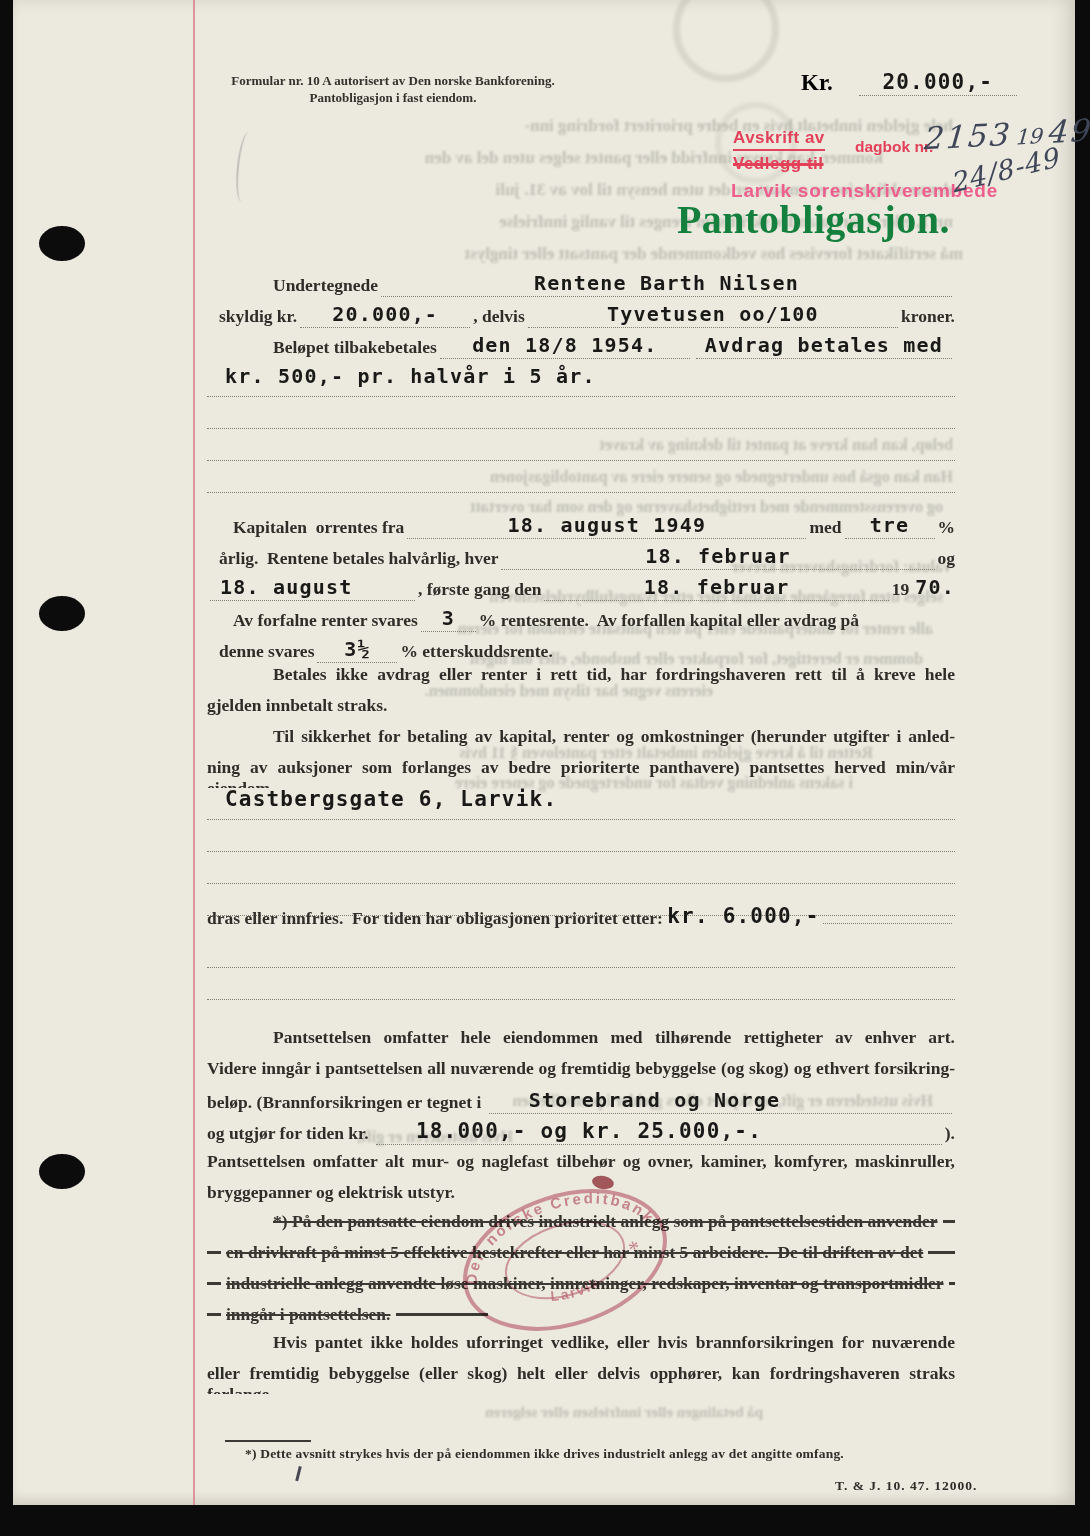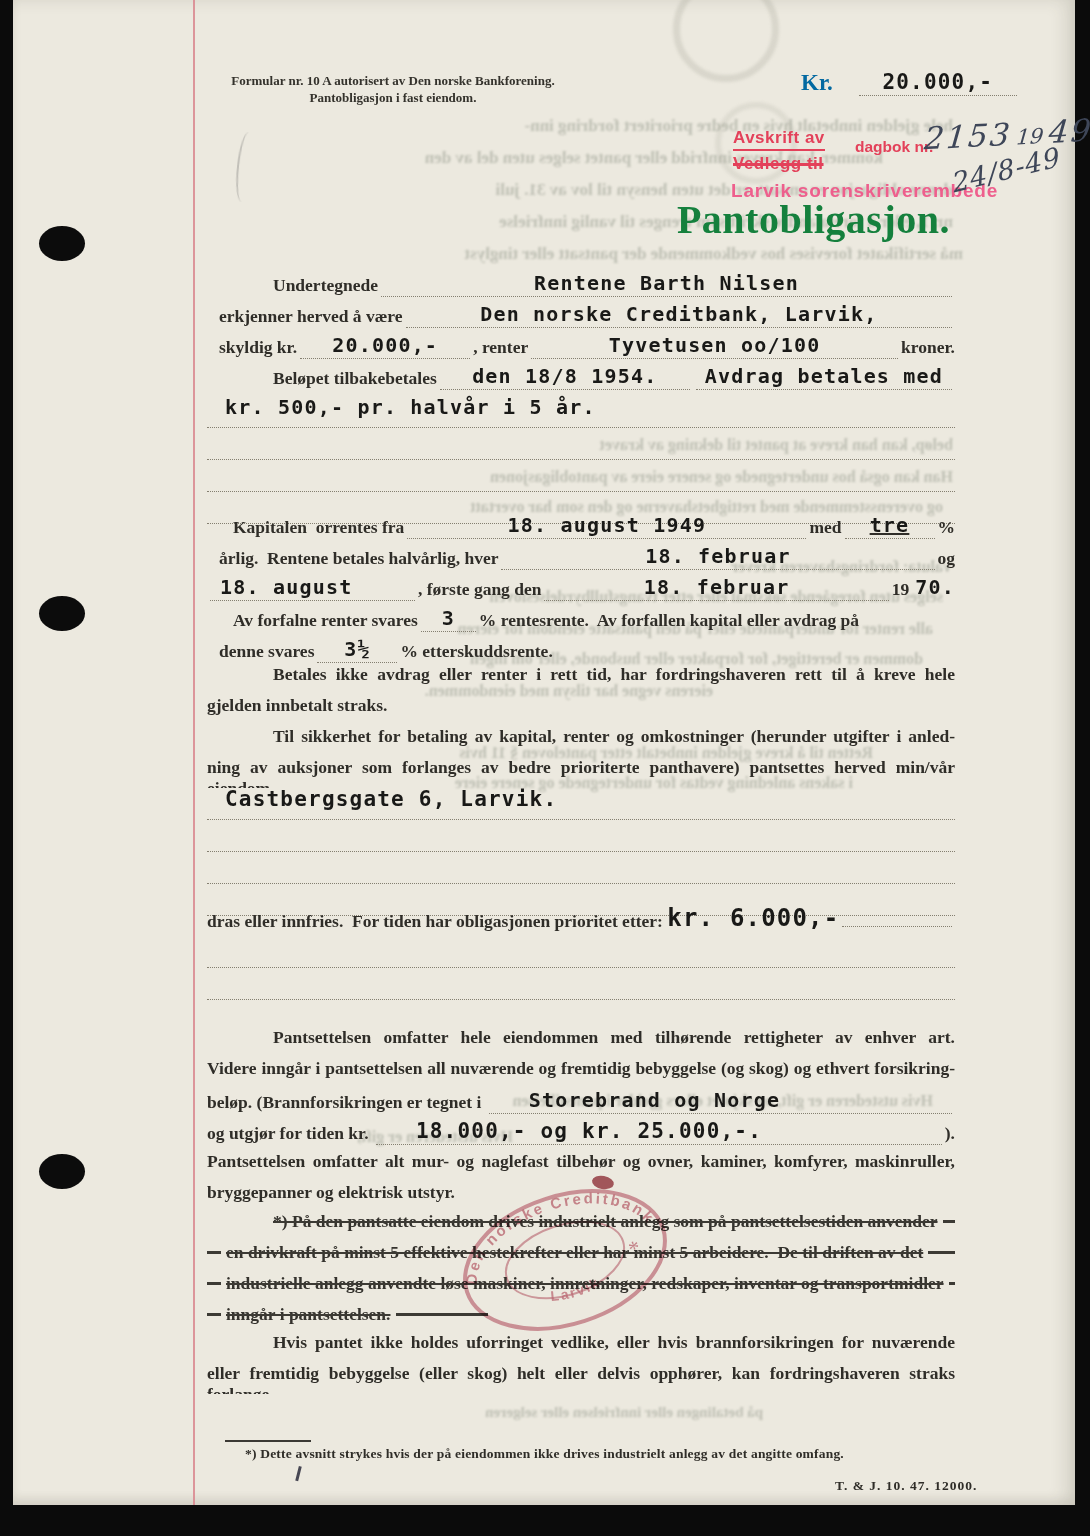--- a/index.html
+++ b/index.html
@@ -15,21 +15,21 @@
   #bleed{position:absolute;inset:0;pointer-events:none;z-index:0;}
   .bleedline{position:absolute;transform:scaleX(-1);filter:blur(1.3px);color:rgba(105,115,100,.34);
              font:bold 16px "Liberation Serif",serif;white-space:nowrap;overflow:hidden;}
   .ring{position:absolute;border-radius:50%;pointer-events:none;}
   .row{display:flex;align-items:baseline;height:31px;font:bold 17.5px "Liberation Serif",serif;color:#2f2d28;position:relative;z-index:2;}
   .lab{white-space:pre;}
   .fill{flex:1;display:flex;align-items:baseline;border-bottom:1.6px dotted #847f70;margin:0 3px;min-width:0;}
   .fill.c{justify-content:center;}
   .fill.fixed170{flex:0 0 170px;}
   .fill.fixed250{flex:0 0 250px;}
-  .fill.fixed90{flex:0 0 90px;justify-content:center;text-decoration:underline;}
+  .fill.fixed90{flex:0 0 90px;justify-content:center;}
   .fill.fixed55{flex:0 0 55px;justify-content:center;}
   .fill.fixed80{flex:0 0 80px;justify-content:center;}
   .fill.fixed205{flex:0 0 205px;}
   .typed{font:bold 20px "DejaVu Sans Mono",monospace;letter-spacing:1.2px;color:#191917;
          white-space:pre;transform:translateY(-1px);}
   .empty{height:31px;border-bottom:1.6px dotted #847f70;}
   .pl{height:31px;line-height:31px;font:bold 17.5px "Liberation Serif",serif;color:#2f2d28;
       text-align:justify;text-align-last:justify;overflow:hidden;}
   .pl.last{text-align:left;text-align-last:left;}
   .ind{padding-left:66px;}
@@ -40,21 +40,21 @@
   .sext{height:2.4px;background:#3c3a34;}
   .sext.lead{flex:0 0 14px;margin-right:5px;}
   .sext.tail{flex:1;margin-left:5px;}
   .sext.tailshort{flex:0 0 92px;margin-left:6px;}
   
   #form-header{position:absolute;left:130px;top:72px;width:500px;text-align:center;z-index:2;
                font:bold 13px "Liberation Serif",serif;color:#34322c;line-height:17px;}
   #doc-title{position:absolute;left:194px;top:196px;width:743px;text-align:right;z-index:2;
              font:bold 40px "Liberation Serif",serif;letter-spacing:.5px;color:#15803d;}
   #amount-line{position:absolute;left:788px;top:70px;display:flex;align-items:baseline;z-index:3;}
-  #amount-label{font:bold 23px "Liberation Serif",serif;color:#0369a1;margin-right:26px;}
+  #amount-label{font:bold 23px "Liberation Serif",serif;color:#000000;margin-right:26px;}
   #amount-fill{width:158px;border-bottom:1.6px dotted #847f70;display:flex;justify-content:center;}
   #amount-fill .typed{font-size:21px;}
   
   #reg-stamp{position:absolute;left:716px;top:116px;width:372px;height:110px;z-index:3;
              font-family:"Liberation Sans",sans-serif;}
   .pink{color:#e3415a;}
   #stamp-avskrift{position:absolute;left:4px;top:12px;font-weight:bold;font-size:17px;letter-spacing:.5px;
                   border-bottom:2.2px solid #e3415a;padding-bottom:1px;filter:blur(.3px);}
   #stamp-vedlegg{position:absolute;left:4px;top:38px;font-weight:bold;font-size:17px;letter-spacing:.5px;
                  text-decoration:line-through;text-decoration-thickness:3px;filter:blur(.4px);}
@@ -144,31 +144,25 @@
   <div id="doc-title">Pantobligasjon.</div>
 
   <div class="sec" style="top:272px;">
     <div class="row">
       <span class="lab ind">Undertegnede</span>
       <span class="fill c">
         <span class="typed">Rentene Barth Nilsen</span>
       </span>
     </div>
     <div class="row">
-      <span class="lab" style="padding-left:12px;">erkjenner herved å være</span>
-      <span class="fill c">
-        <span class="typed">Den norske Creditbank, Larvik,</span>
-      </span>
-    </div>
-    <div class="row">
       <span class="lab" style="padding-left:12px;">skyldig kr.</span>
       <span class="fill fixed170 c">
         <span class="typed">20.000,-</span>
       </span>
-      <span class="lab">, renter</span>
+      <span class="lab">, delvis</span>
       <span class="fill c">
         <span class="typed">Tyvetusen oo/100</span>
       </span>
       <span class="lab">kroner.</span>
     </div>
     <div class="row">
       <span class="lab ind">Beløpet tilbakebetales</span>
       <span class="fill fixed250 c">
         <span class="typed">den 18/8 1954.</span>
       </span>
@@ -239,21 +233,21 @@
       <span class="typed" style="padding-left:18px;font-size:21px;">Castbergsgate 6, Larvik.</span>
     </div>
     <div class="empty"></div>
     <div class="empty"></div>
     <div class="empty"></div>
   </div>
 
   <div class="sec" style="top:905px;">
     <div class="row">
       <span class="lab">dras eller innfries.  For tiden har obligasjonen prioritet etter: </span>
-      <span class="typed" style="font-size:24px;">kr. 6.000,-</span>
+      <span class="typed" style="font-size:21px;">kr. 6.000,-</span>
       <span class="fill"></span>
     </div>
     <div class="empty"></div>
     <div class="empty"></div>
   </div>
 
   <div class="sec" style="top:1027px;">
     <div class="pl ind">Pantsettelsen  omfatter  hele  eiendommen  med  tilhørende  rettigheter  av  enhver  art.</div>
     <div class="pl">Videre inngår i pantsettelsen all nuværende og fremtidig bebyggelse (og skog) og ethvert forsikring-</div>
     <div class="row">

